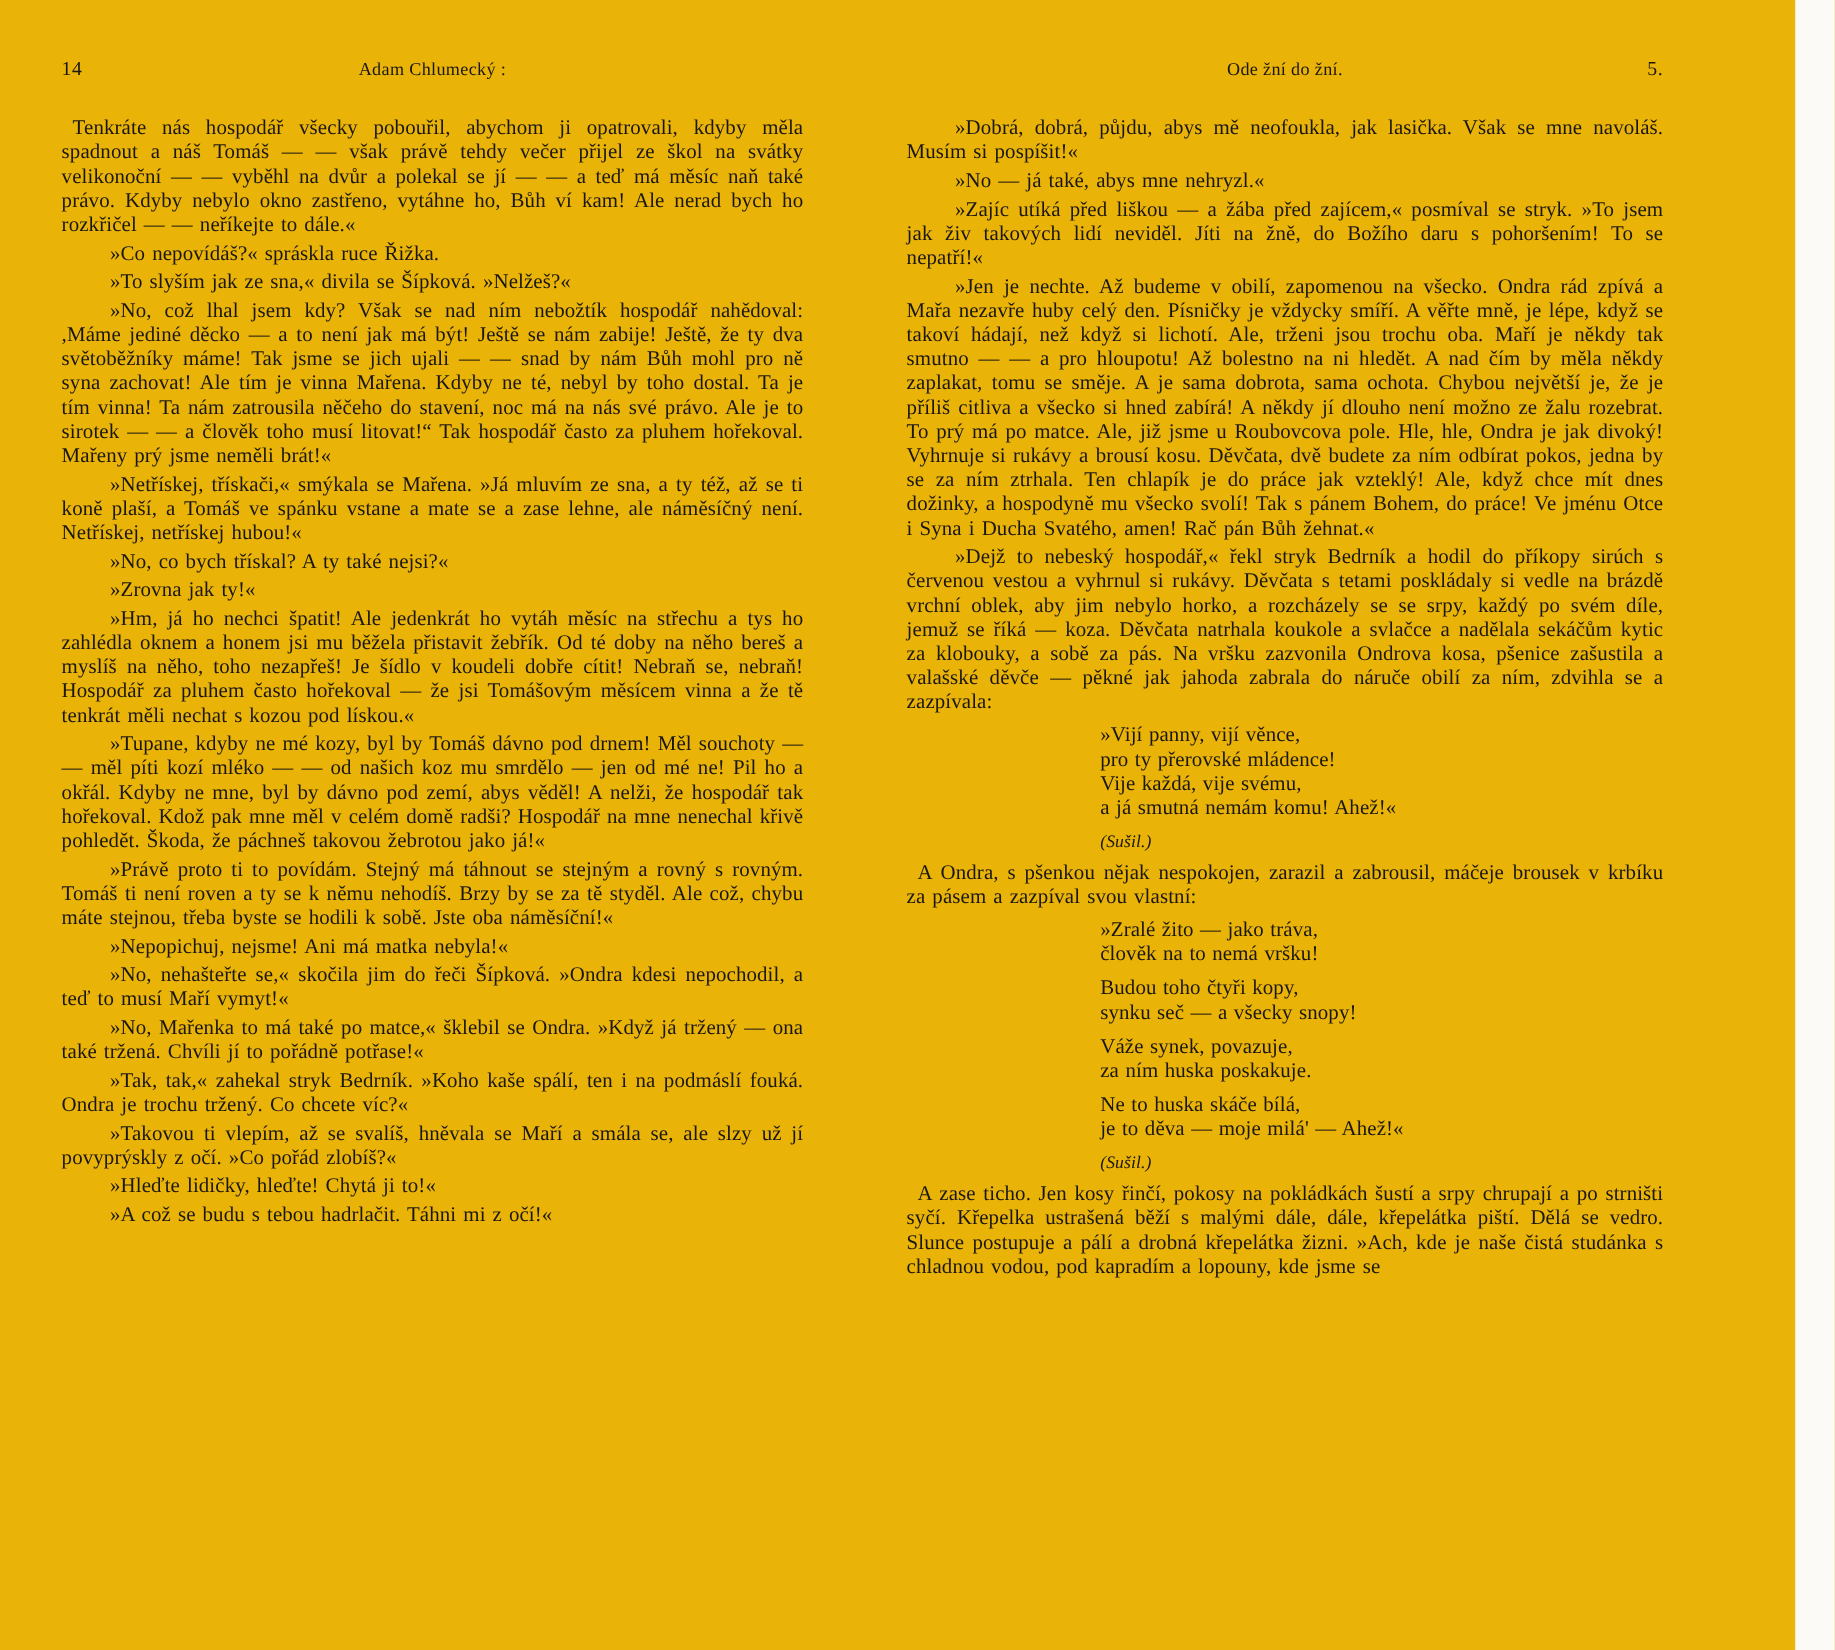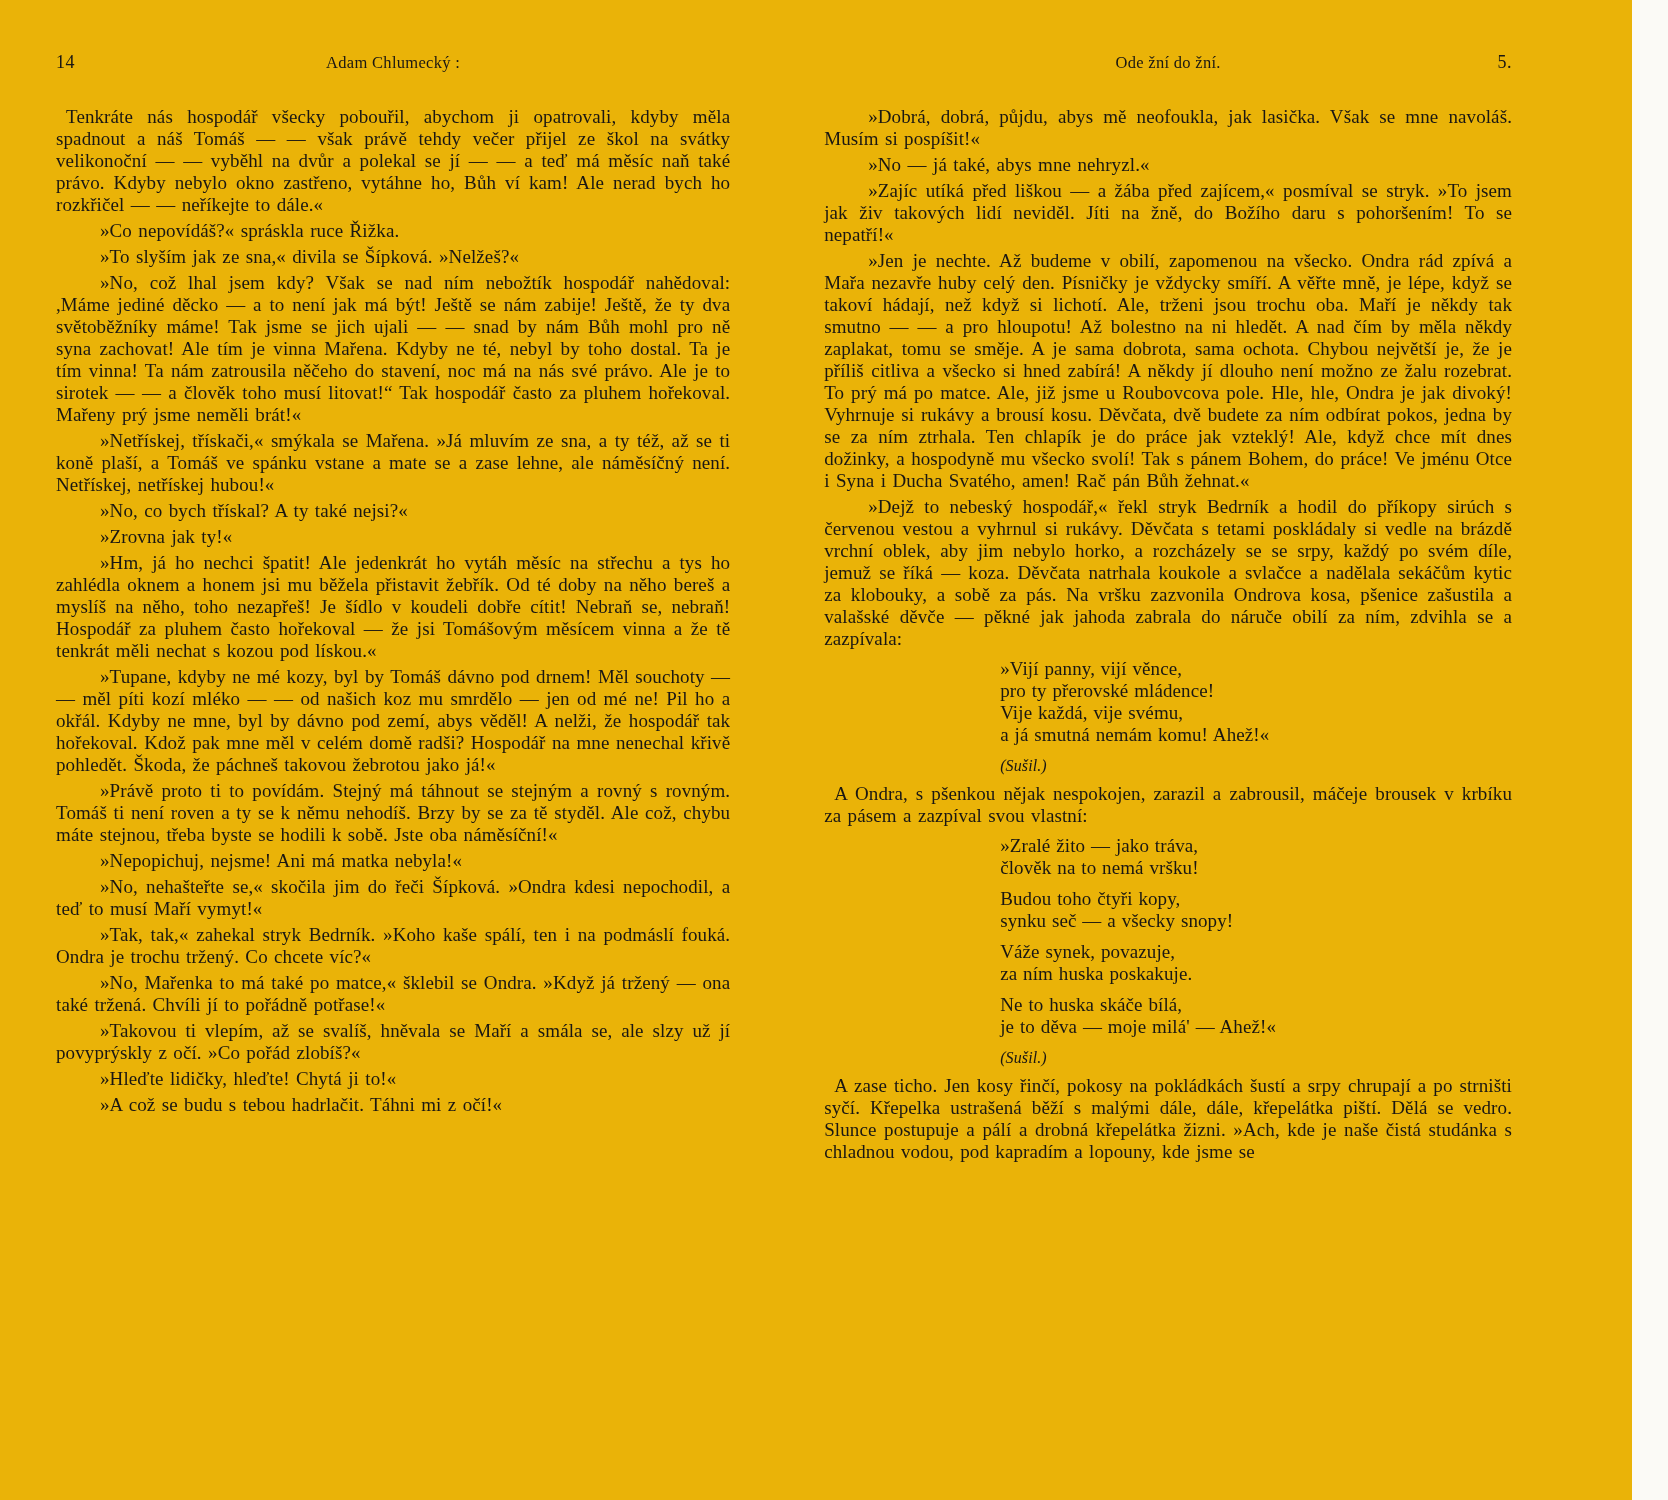--- a/index.html
+++ b/index.html
@@ -87,22 +87,22 @@
         <p class="para">»To slyším jak ze sna,« divila se Šípková. »Nelžeš?«</p>
         <p class="para">»No, což lhal jsem kdy? Však se nad ním nebožtík hospodář nahědoval: ,Máme jediné děcko — a to není jak má být! Ještě se nám zabije! Ještě, že ty dva světoběžníky máme! Tak jsme se jich ujali — — snad by nám Bůh mohl pro ně syna zachovat! Ale tím je vinna Mařena. Kdyby ne té, nebyl by toho dostal. Ta je tím vinna! Ta nám zatrousila něčeho do stavení, noc má na nás své právo. Ale je to sirotek — — a člověk toho musí litovat!“ Tak hospodář často za pluhem hořekoval. Mařeny prý jsme neměli brát!«</p>
         <p class="para">»Netřískej, třískači,« smýkala se Mařena. »Já mluvím ze sna, a ty též, až se ti koně plaší, a Tomáš ve spánku vstane a mate se a zase lehne, ale náměsíčný není. Netřískej, netřískej hubou!«</p>
         <p class="para">»No, co bych třískal? A ty také nejsi?«</p>
         <p class="para">»Zrovna jak ty!«</p>
         <p class="para">»Hm, já ho nechci špatit! Ale jedenkrát ho vytáh měsíc na střechu a tys ho zahlédla oknem a honem jsi mu běžela přistavit žebřík. Od té doby na něho bereš a myslíš na něho, toho nezapřeš! Je šídlo v koudeli dobře cítit! Nebraň se, nebraň! Hospodář za pluhem často hořekoval — že jsi Tomášovým měsícem vinna a že tě tenkrát měli nechat s kozou pod lískou.«</p>
         <p class="para">»Tupane, kdyby ne mé kozy, byl by Tomáš dávno pod drnem! Měl souchoty — — měl píti kozí mléko — — od našich koz mu smrdělo — jen od mé ne! Pil ho a okřál. Kdyby ne mne, byl by dávno pod zemí, abys věděl! A nelži, že hospodář tak hořekoval. Kdož pak mne měl v celém domě radši? Hospodář na mne nenechal křivě pohledět. Škoda, že páchneš takovou žebrotou jako já!«</p>
         <p class="para">»Právě proto ti to povídám. Stejný má táhnout se stejným a rovný s rovným. Tomáš ti není roven a ty se k němu nehodíš. Brzy by se za tě styděl. Ale což, chybu máte stejnou, třeba byste se hodili k sobě. Jste oba náměsíční!«</p>
         <p class="para">»Nepopichuj, nejsme! Ani má matka nebyla!«</p>
         <p class="para">»No, nehašteřte se,« skočila jim do řeči Šípková. »Ondra kdesi nepochodil, a teď to musí Maří vymyt!«</p>
+        <p class="para">»No, Mařenka to má také po matce,« šklebil se Ondra. »Když já tržený — ona také tržená. Chvíli jí to pořádně potřase!«</p>
         <p class="para">»Tak, tak,« zahekal stryk Bedrník. »Koho kaše spálí, ten i na podmáslí fouká. Ondra je trochu tržený. Co chcete víc?«</p>
-        <p class="para">»No, Mařenka to má také po matce,« šklebil se Ondra. »Když já tržený — ona také tržená. Chvíli jí to pořádně potřase!«</p>
         <p class="para">»Takovou ti vlepím, až se svalíš, hněvala se Maří a smála se, ale slzy už jí povyprýskly z očí. »Co pořád zlobíš?«</p>
         <p class="para">»Hleďte lidičky, hleďte! Chytá ji to!«</p>
         <p class="para">»A což se budu s tebou hadrlačit. Táhni mi z očí!«</p>
       </div>
   </div>
 
   <div class="page page-right">
     <div class="running-head">
       <span class="head-title">Ode žní do žní.</span>
       <span class="pagenum pn-right">5.</span>

